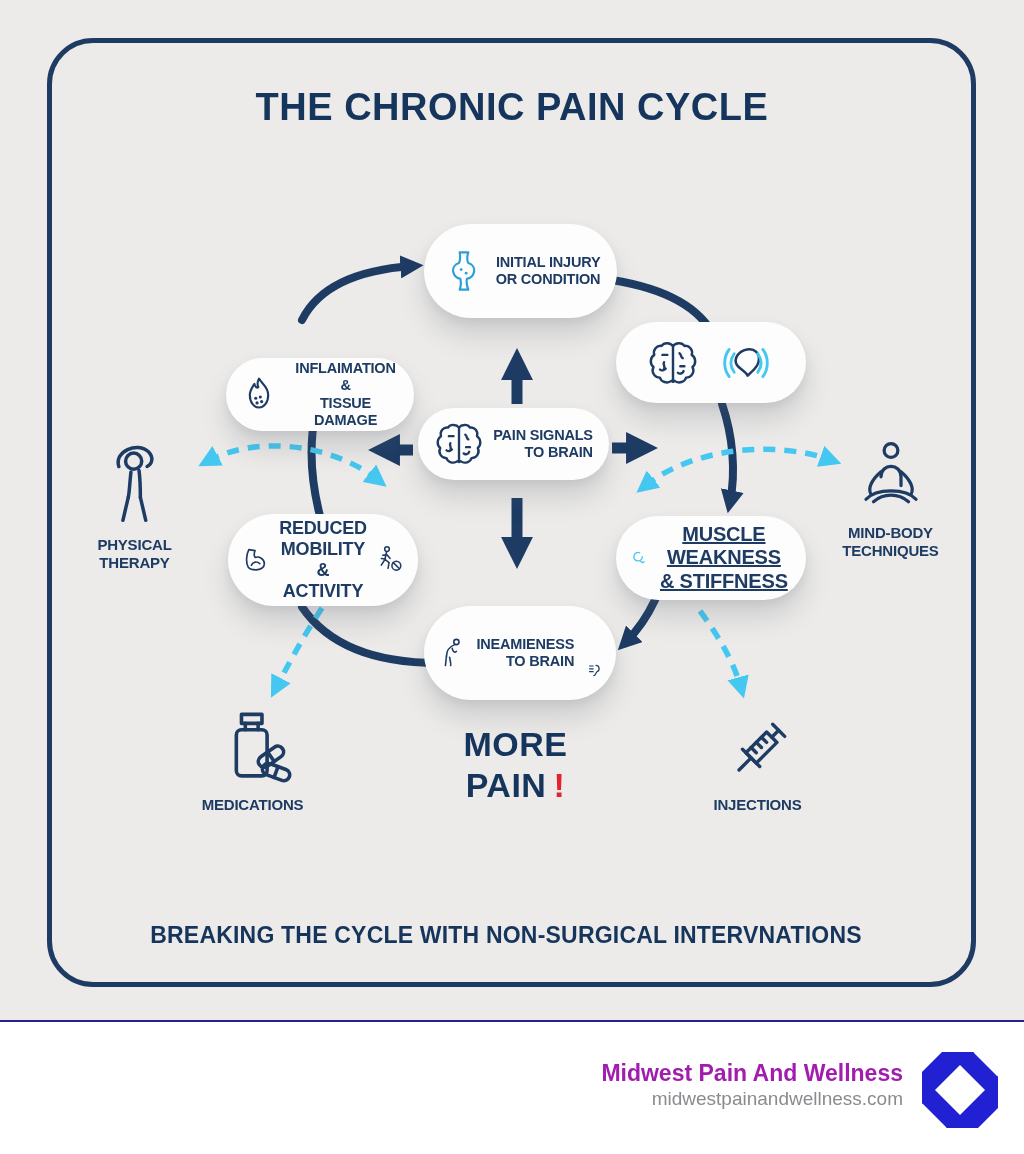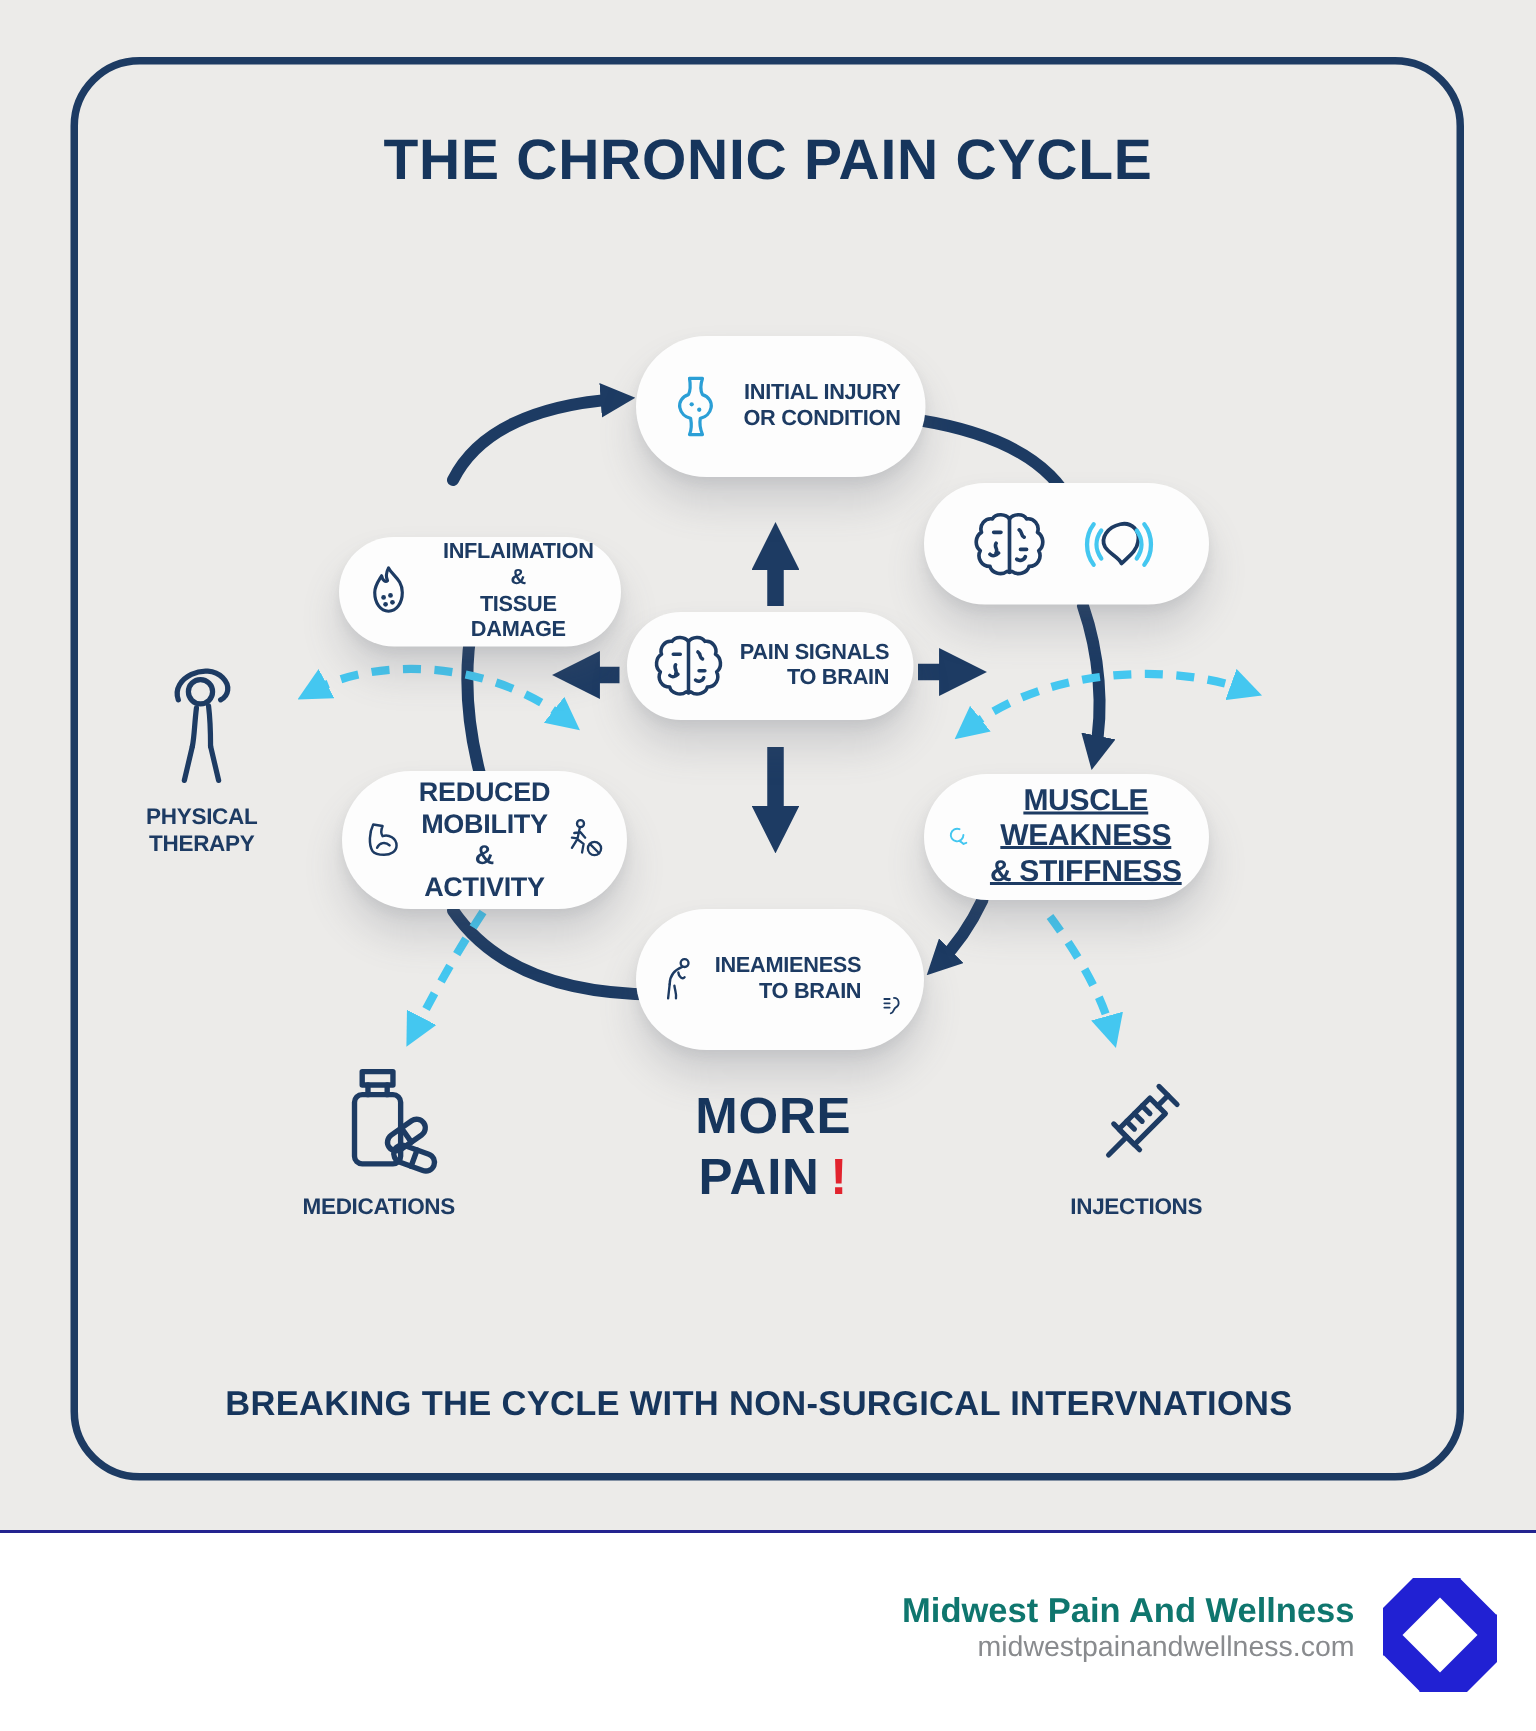--- a/index.html
+++ b/index.html
@@ -29,21 +29,21 @@
   #meds{left:200px;top:708px;width:105px;}
   #inj{left:705px;top:712px;width:105px;}
   .more-pain{position:absolute;z-index:2;left:428px;top:724px;width:175px;text-align:center;
              color:#16355c;font-size:34px;font-weight:bold;line-height:1.2;letter-spacing:.5px;}
   .more-pain .bang{color:#e2232e;margin-left:7px;}
   .caption{position:absolute;left:0;top:922px;width:1012px;text-align:center;
            color:#16355c;font-size:23px;font-weight:bold;letter-spacing:.2px;}
   .footer{position:absolute;left:0;top:1020px;width:1024px;height:134px;background:#ffffff;
           border-top:2px solid #23238f;box-sizing:border-box;}
   .footer-text{position:absolute;right:121px;top:38px;text-align:right;}
-  .footer-name{color:#0f766e;font-size:23px;font-weight:bold;line-height:1.15;}
+  .footer-name{color:#a21caf;font-size:23px;font-weight:bold;line-height:1.15;}
   .footer-url{color:#898b8e;font-size:19px;margin-top:2px;}
   .footer-logo{position:absolute;left:920px;top:28px;}
 </style>
 </head>
 <body>
 
 <div class="stage">
 
   <div class="card-border"></div>
 
@@ -191,20 +191,32 @@
       <path d="M20 19 C16 8 34 0 42 8 C46 12 45 17 41 19"></path>
       <path d="M29 23 C28 31 28 37 27 42 M35 22 C36 30 36 36 36 42"></path>
       <path d="M27 42 L23 59 M36 42 L40 59"></path>
     </svg>
     <div class="side-label">
       <div>PHYSICAL</div>
       <div>THERAPY</div>
     </div>
   </div>
 
+  <div class="side-item" id="mb">
+    <svg width="82" height="80" viewBox="0 0 64 64" fill="none" stroke="#1d3b63" stroke-width="2.6" stroke-linecap="round" stroke-linejoin="round">
+      <circle cx="32" cy="10" r="5.5"></circle>
+      <path d="M24 31 C24 20 40 20 40 31 L40 38"></path>
+      <path d="M24 27 C17 33 13 40 16 45 M40 27 C47 33 51 40 48 45"></path>
+      <path d="M12 49 C20 40 44 40 52 49 M18 51 C26 44 38 44 46 51"></path>
+    </svg>
+    <div class="side-label">
+      <div>MIND-BODY</div>
+      <div>TECHNIQUES</div>
+    </div>
+  </div>
 
   <div class="side-item" id="meds">
     <svg width="84" height="82" viewBox="0 0 64 64" fill="none" stroke="#1d3b63" stroke-width="2.8" stroke-linecap="round" stroke-linejoin="round">
       <rect x="23" y="5" width="16" height="7"></rect>
       <path d="M26 12 L26 17 M36 12 L36 17"></path>
       <rect x="19" y="17" width="24" height="36" rx="4"></rect>
       <g transform="rotate(-35 46 38)">
         <rect x="35" y="33.5" width="22" height="9" rx="4.5"></rect>
         <path d="M46 33.5 v9"></path>
       </g>

